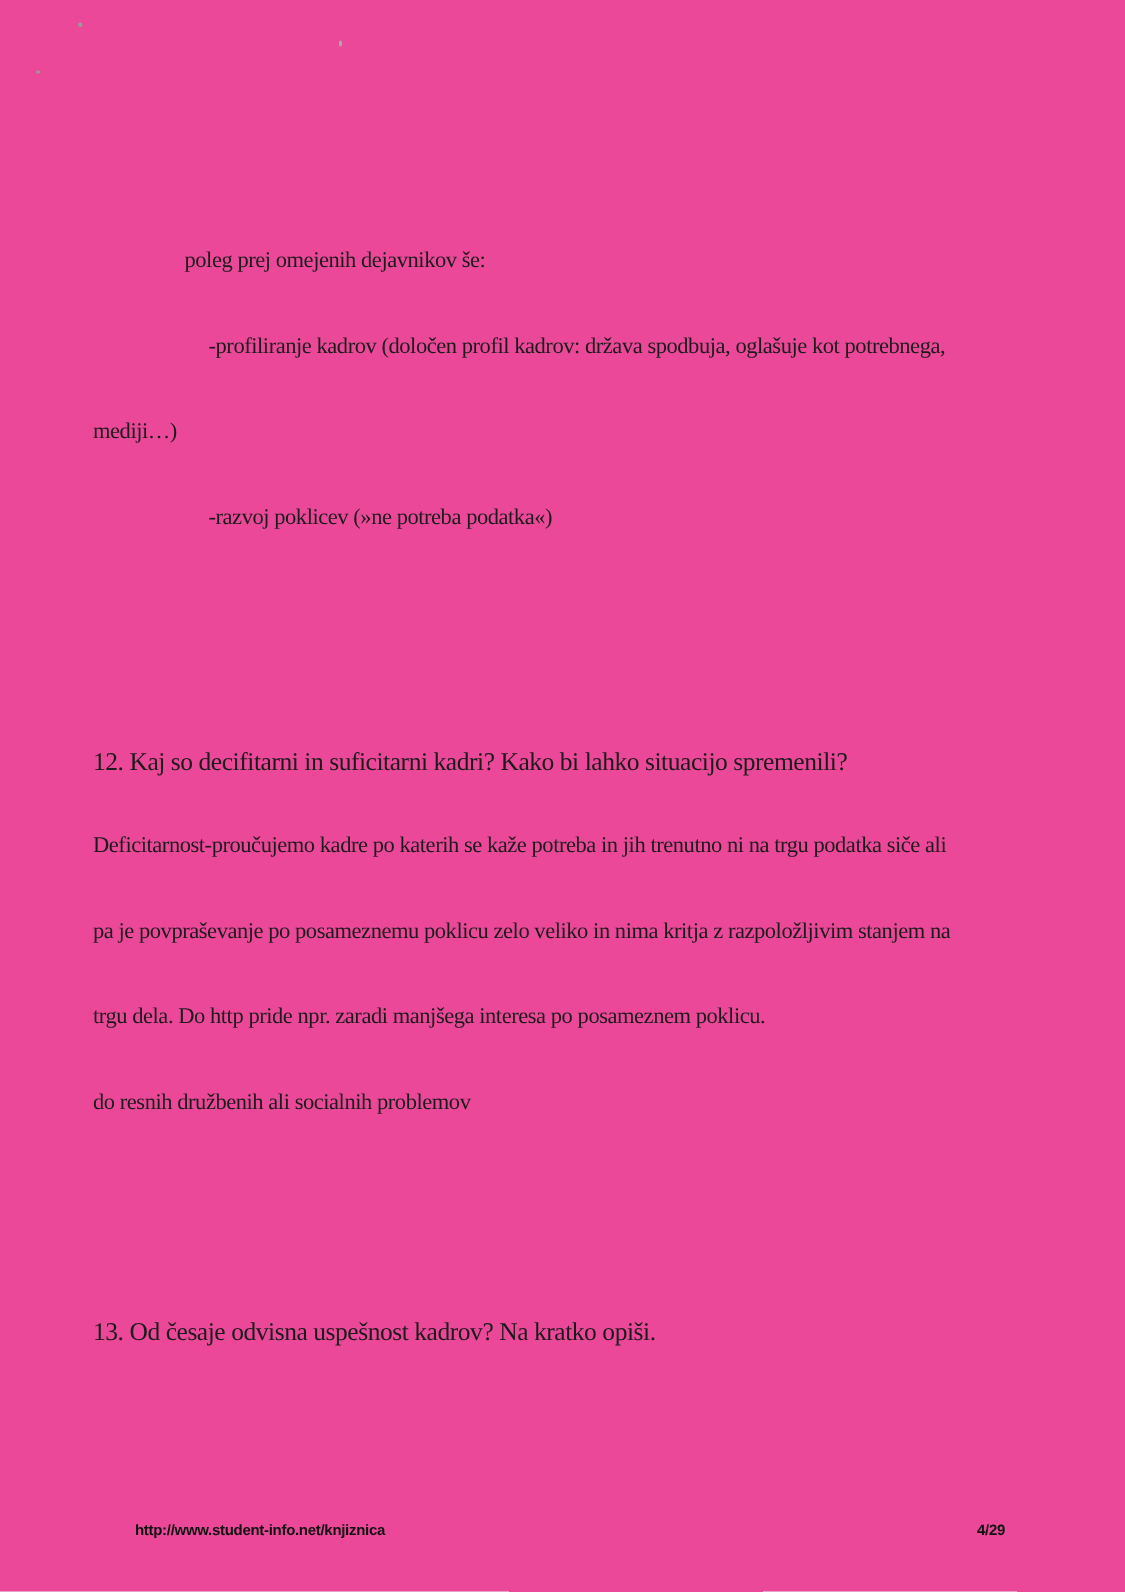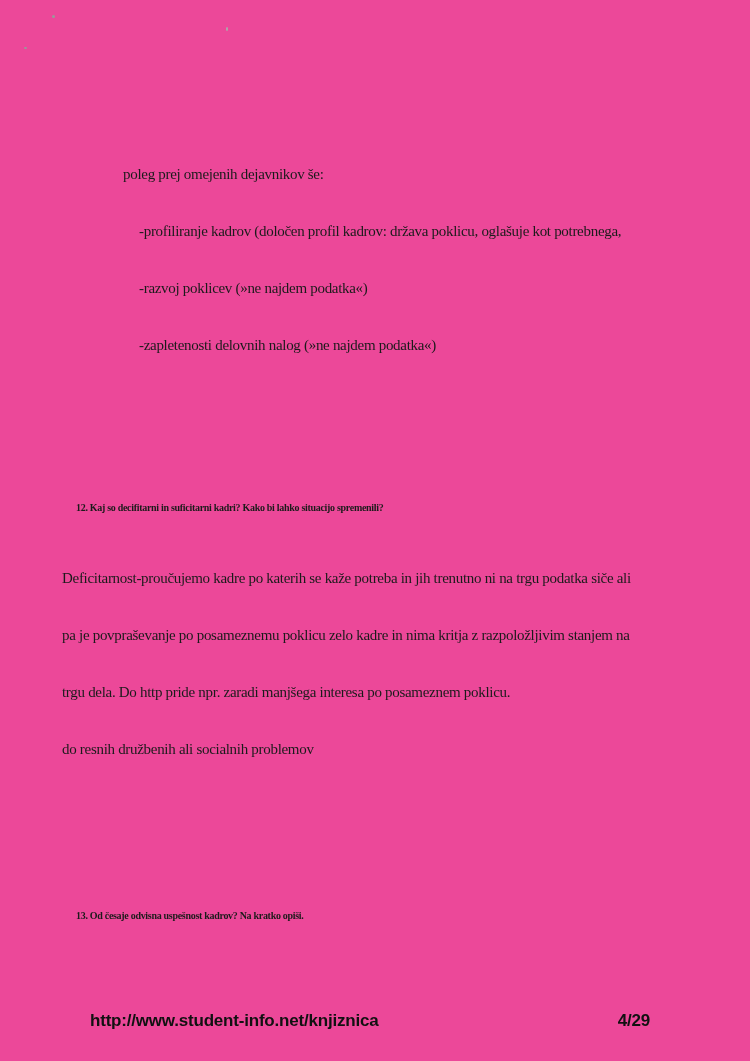--- a/index.html
+++ b/index.html
@@ -22,38 +22,38 @@
     font-size: 15px;
     line-height: 19px;
     letter-spacing: -0.3px;
     white-space: pre;
     -webkit-font-smoothing: antialiased;
   }
   .line { min-height: 19px; }
   .ind1 { padding-left: 61px; }   
   .ind2 { padding-left: 77px; }   
   .heading {
-    font-weight: bold;
-    font-size: 10px;
-    margin: 14px;
+    font-weight: normal;
+    font-size: 17px;
+    margin: 0;
     line-height: 19px;
     letter-spacing: -0.3px;
   }
   .m-h12  { margin-top: 10px; }
   
   .footer {
     position: absolute;
     left: 90px;
-    right: 100px;
+    right: 80px;
     top: 1013px;
     display: flex;
     justify-content: space-between;
     font-family: "Liberation Sans", sans-serif;
     font-weight: bold;
-    font-size: 17px;
+    font-size: 10px;
     line-height: 16px;
     letter-spacing: -0.2px;
     color: #111111;
   }
   
   .speckle { position: absolute; background: #9a9a9a; border-radius: 50%; }
   .s1 { left: 52px;  top: 15px; width: 3px; height: 3px; }
   .s2 { left: 226px; top: 27px; width: 2px; height: 4px; background:#ababab; }
   .s3 { left: 24px;  top: 47px; width: 3px; height: 2px; }
 </style>
@@ -63,29 +63,29 @@
 <div class="page">
 
   <div class="speckle s1"></div>
   <div class="speckle s2"></div>
   <div class="speckle s3"></div>
 
   <main class="doc">
 
     <section>
       <div class="line ind1">poleg prej omejenih dejavnikov še:</div>
-      <div class="line ind2">-profiliranje kadrov (določen profil kadrov: država poklicu, oglašuje kot potrebnega,</div>
-      <div class="line ind2">-razvoj poklicev (»ne najdem podatka«)</div>
-      <div class="line ind2">-zapletenosti delovnih nalog (»ne najdem podatka«)</div>
+      <div class="line ind2">-profiliranje kadrov (določen profil kadrov: država spodbuja, oglašuje kot potrebnega,</div>
+      <div class="line">mediji…)</div>
+      <div class="line ind2">-razvoj poklicev (»ne potreba podatka«)</div>
     </section>
 
     <section>
       <h2 class="heading m-h12">12. Kaj so decifitarni in suficitarni kadri? Kako bi lahko situacijo spremenili?</h2>
       <div class="line">Deficitarnost-proučujemo kadre po katerih se kaže potreba in jih trenutno ni na trgu podatka siče ali</div>
-      <div class="line">pa je povpraševanje po posameznemu poklicu zelo kadre in nima kritja z razpoložljivim stanjem na</div>
+      <div class="line">pa je povpraševanje po posameznemu poklicu zelo veliko in nima kritja z razpoložljivim stanjem na</div>
       <div class="line">trgu dela. Do http pride npr. zaradi manjšega interesa po posameznem poklicu.</div>
       <div class="line">do resnih družbenih ali socialnih problemov</div>
     </section>
 
     <section>
       <h2 class="heading">13. Od česaje odvisna uspešnost kadrov? Na kratko opiši.</h2>
       
       
       
     </section>

